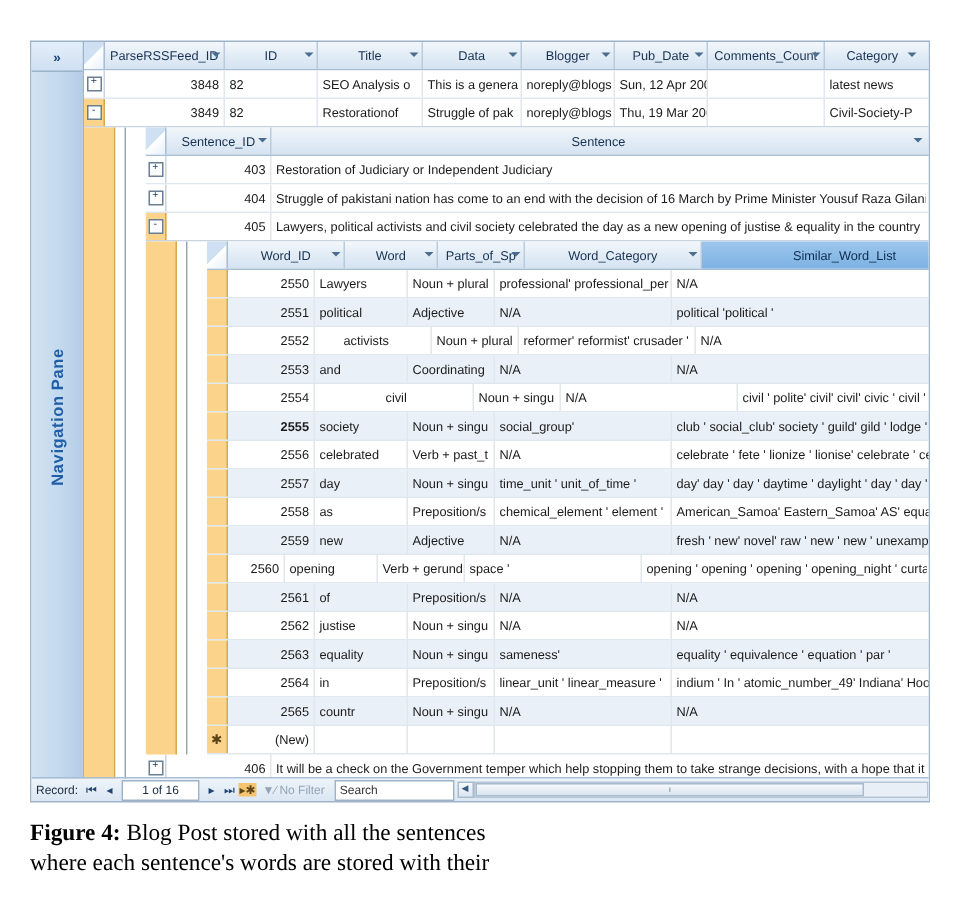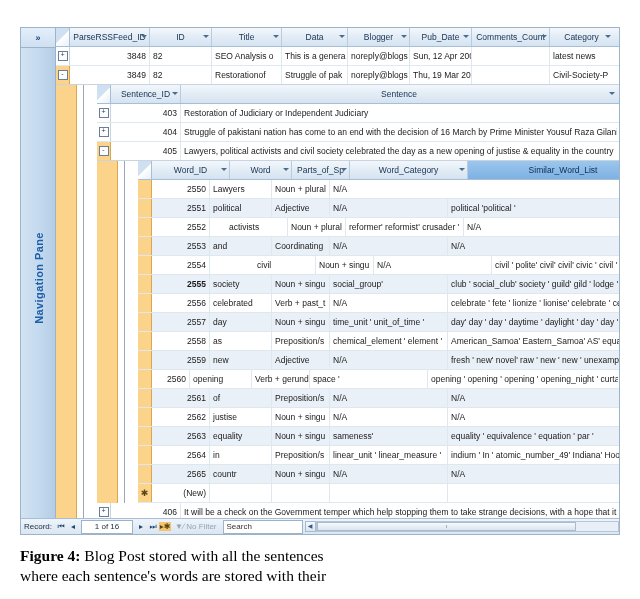--- a/index.html
+++ b/index.html
@@ -272,20 +272,21 @@
 
               </div>
             </div>
 
             <div id="word-rows">
                 <div class="row white">
                   <div class="gutter selbar"></div>
                   <div class="cell num" style="width: 58px;">2550</div>
                   <div class="cell" style="width: 62px;">Lawyers</div>
                   <div class="cell" style="width: 58px;">Noun + plural</div>
+                  <div class="cell" style="width: 118px;">professional' professional_per</div>
                   <div class="cell" style="width: 190px; border-right: none;">N/A</div>
                 </div>
                 <div class="row alt">
                   <div class="gutter selbar"></div>
                   <div class="cell num" style="width: 58px;">2551</div>
                   <div class="cell" style="width: 62px;">political</div>
                   <div class="cell" style="width: 58px;">Adjective</div>
                   <div class="cell" style="width: 118px;">N/A</div>
                   <div class="cell" style="width: 190px; border-right: none;">political 'political '</div>
                 </div>

